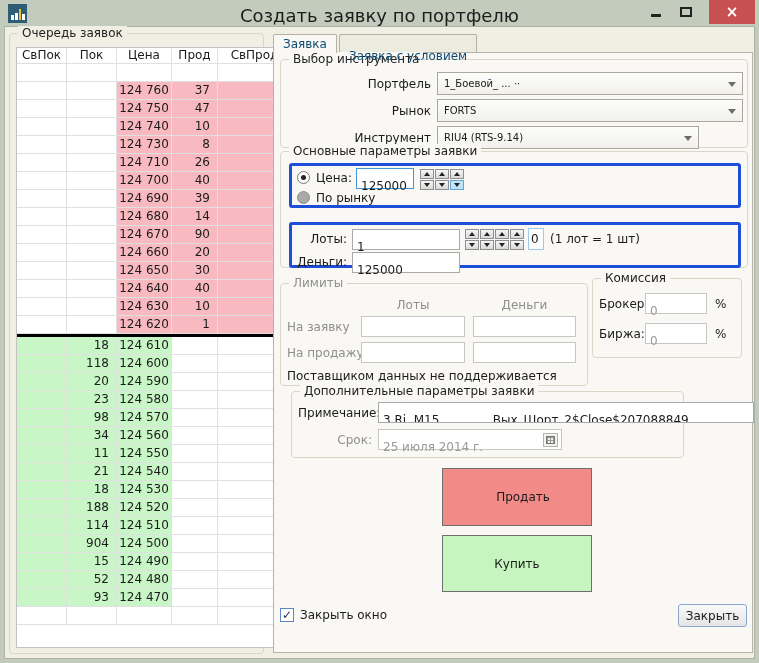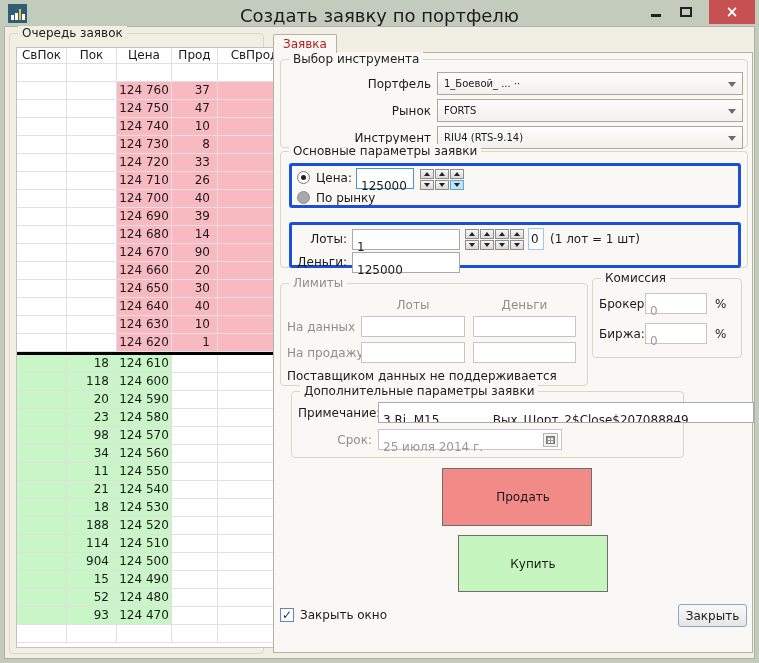--- a/index.html
+++ b/index.html
@@ -48,21 +48,21 @@
   .ob-cell.head { text-align:center; line-height:15px; }
   .c0{width:50px}.c1{width:50px}.c2{width:55px}.c3{width:46px}.c4{flex:1}
   .ask-cell { background:var(--ask,#f9b9c0); }
   .bid-cell { background:var(--bid,#c8f6c6); }
   .cell-price { text-align:center; }
   .cell-qty { text-align:right; padding-right:7px; }
   .ob-sep { height:3px; background:#000; flex:none; }
 
   
   .tabs { position:absolute; left:268px; top:7px; display:flex; z-index:3; }
-  .tab { height:18px; padding:14px 9px 0; font-size:12px; color:#b91c1c;
+  .tab { height:18px; padding:14px 9px 0; font-size:12px; color:#0c4a6e;
     background:#ecebdf; border:1px solid #b5b2a5; border-bottom:none;
     border-radius:2px 2px 0 0; margin-right:2px; }
   .tab.active { background:#f9f8f5; height:19px; margin-bottom:-1px; padding-top:2px; }
   .tabpage { position:absolute; left:268px; top:25px; width:480px; height:601px;
     background:#f9f8f5; border:1px solid #b5b2a5; }
 
   .lbl { font-size:12px; color:#1b1b1b; white-space:nowrap; }
   .lbl.dis { color:#8f8f8f; }
 
   
@@ -183,27 +183,20 @@
           <div class="ob-row">
             <div class="ob-cell c0"></div>
             <div class="ob-cell c1"></div>
             <div class="ob-cell c2 ask-cell cell-price">124 730</div>
             <div class="ob-cell c3 ask-cell cell-qty">8</div>
             <div class="ob-cell c4 ask-cell"></div>
           </div>
           <div class="ob-row">
             <div class="ob-cell c0"></div>
             <div class="ob-cell c1"></div>
-            <div class="ob-cell c2 ask-cell cell-price">124 720</div>
-            <div class="ob-cell c3 ask-cell cell-qty">33</div>
-            <div class="ob-cell c4 ask-cell"></div>
-          </div>
-          <div class="ob-row">
-            <div class="ob-cell c0"></div>
-            <div class="ob-cell c1"></div>
             <div class="ob-cell c2 ask-cell cell-price">124 710</div>
             <div class="ob-cell c3 ask-cell cell-qty">26</div>
             <div class="ob-cell c4 ask-cell"></div>
           </div>
           <div class="ob-row">
             <div class="ob-cell c0"></div>
             <div class="ob-cell c1"></div>
             <div class="ob-cell c2 ask-cell cell-price">124 700</div>
             <div class="ob-cell c3 ask-cell cell-qty">40</div>
             <div class="ob-cell c4 ask-cell"></div>
@@ -375,38 +368,39 @@
             <div class="ob-cell c1"></div>
             <div class="ob-cell c2"></div>
             <div class="ob-cell c3"></div>
             <div class="ob-cell c4"></div>
           </div>
         </div>
     </div>
 
     <div class="tabs">
       <div class="tab active">Заявка</div>
+      <div class="tab">Заявка с условием</div>
     </div>
 
     <div class="tabpage">
 
       <div class="groupbox" style="left:6px;top:6px;width:468px;height:89px;">
         <span class="gb-label on-white">Выбор инструмента</span>
         <span class="lbl" style="position:absolute;left:0;top:17px;width:150px;text-align:right;">Портфель</span>
         <div class="combo" style="left:156px;top:12px;width:306px;">
           <span>1_Боевой_  ...  ··</span>
           <span class="combo-arrow"></span>
         </div>
         <span class="lbl" style="position:absolute;left:0;top:44px;width:150px;text-align:right;">Рынок</span>
         <div class="combo" style="left:156px;top:39px;width:306px;">
           <span>FORTS</span>
           <span class="combo-arrow"></span>
         </div>
         <span class="lbl" style="position:absolute;left:0;top:71px;width:150px;text-align:right;">Инструмент</span>
-        <div class="combo" style="left:156px;top:66px;width:306px;">
+        <div class="combo" style="left:156px;top:66px;width:262px;">
           <span>RIU4 (RTS-9.14)</span>
           <span class="combo-arrow"></span>
         </div>
       </div>
 
       <div class="groupbox" style="left:6px;top:98px;width:468px;height:117px;">
         <span class="gb-label on-white">Основные параметры заявки</span>
 
         <div class="subbox" style="left:8px;top:11px;width:452px;height:45px;">
           <div class="radio" style="position:absolute;left:5px;top:5px;">
@@ -471,21 +465,21 @@
           <span class="lbl" style="position:absolute;left:258px;top:7px;">(1 лот = 1 шт)</span>
           <span class="lbl" style="position:absolute;left:0;top:30px;width:55px;text-align:right;">Деньги:</span>
           <div class="tb" style="left:60px;top:27px;width:108px;line-height:19px;"><span>125000</span></div>
         </div>
       </div>
 
       <div class="groupbox" style="left:6px;top:230px;width:308px;height:103px;">
         <span class="gb-label on-white dis">Лимиты</span>
         <span class="lbl dis" style="position:absolute;left:80px;top:14px;width:104px;text-align:center;">Лоты</span>
         <span class="lbl dis" style="position:absolute;left:192px;top:14px;width:103px;text-align:center;">Деньги</span>
-        <span class="lbl dis" style="position:absolute;left:6px;top:36px;">На данных</span>
+        <span class="lbl dis" style="position:absolute;left:6px;top:36px;">На заявку</span>
         <div class="tb dis" style="left:80px;top:32px;width:104px;"></div>
         <div class="tb dis" style="left:192px;top:32px;width:103px;"></div>
         <span class="lbl dis" style="position:absolute;left:6px;top:62px;">На продажу</span>
         <div class="tb dis" style="left:80px;top:58px;width:104px;"></div>
         <div class="tb dis" style="left:192px;top:58px;width:103px;"></div>
         <span class="lbl" style="position:absolute;left:6px;top:85px;">Поставщиком данных не поддерживается</span>
       </div>
 
       <div class="groupbox" style="left:318px;top:225px;width:150px;height:80px;">
         <span class="gb-label on-white">Комиссия</span>
@@ -506,21 +500,21 @@
           <span>25 июля 2014 г.</span>
           <span class="cal-btn">
               <span class="cal-glyph"></span>
             </span>
         </div>
       </div>
 
       <div class="big-btn" style="left: 168px; top: 415px; background-color: rgb(242, 138, 135); padding-left: 12px;">
           <span>Продать</span>
         </div>
-      <div class="big-btn" style="left: 168px; top: 482px; height: 57px; background-color: rgb(198, 245, 191); margin-left: 16px;">
+      <div class="big-btn" style="left: 168px; top: 482px; height: 57px; background-color: rgb(198, 245, 191);">
           <span>Купить</span>
         </div>
 
       <div style="position:absolute;left:6px;top:555px;display:flex;align-items:center;gap:6px;">
         <div class="checkbox">✓</div>
         <span class="lbl">Закрыть окно</span>
       </div>
       <div class="close-btn">
           <span>Закрыть</span>
         </div>

